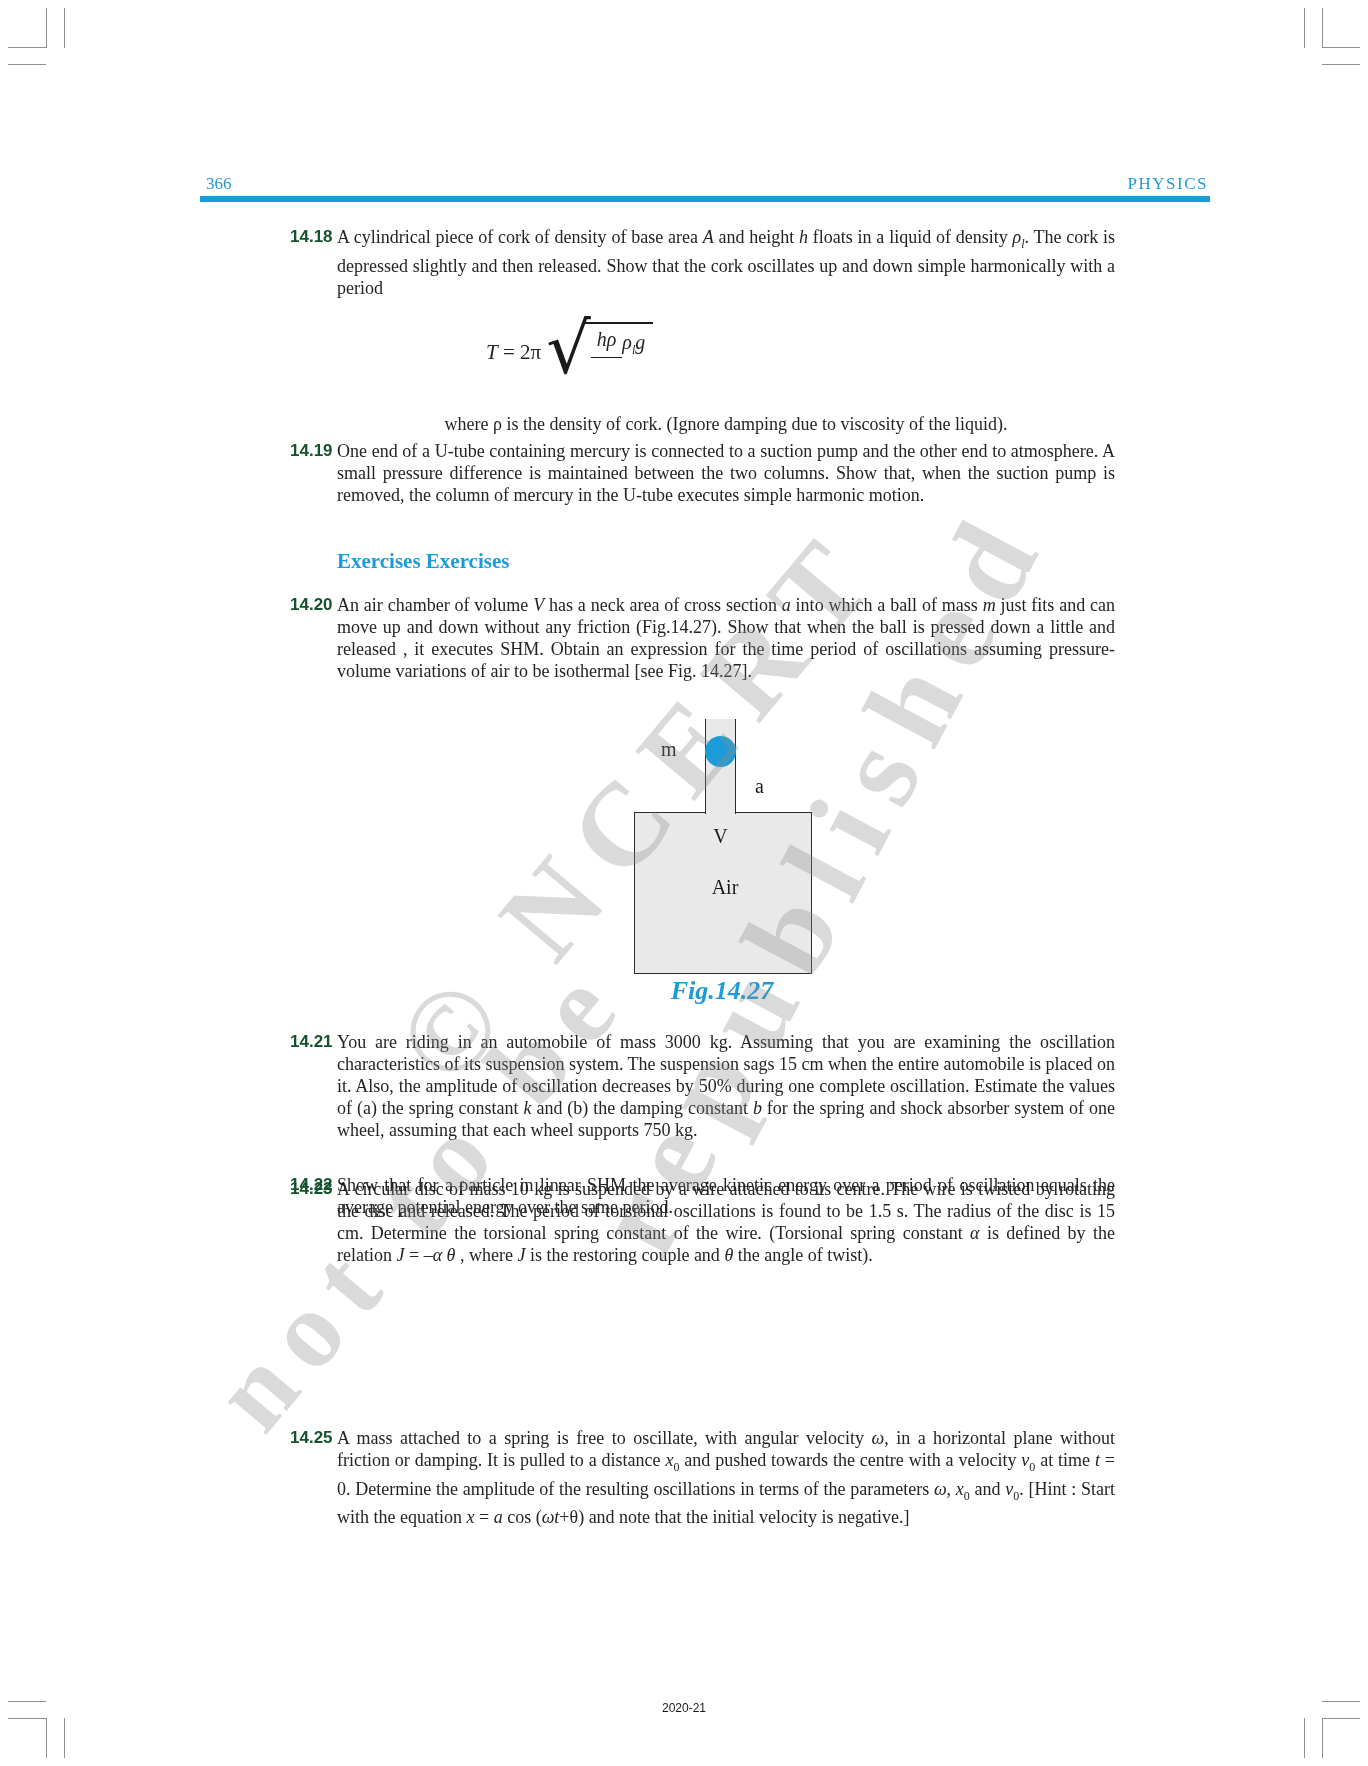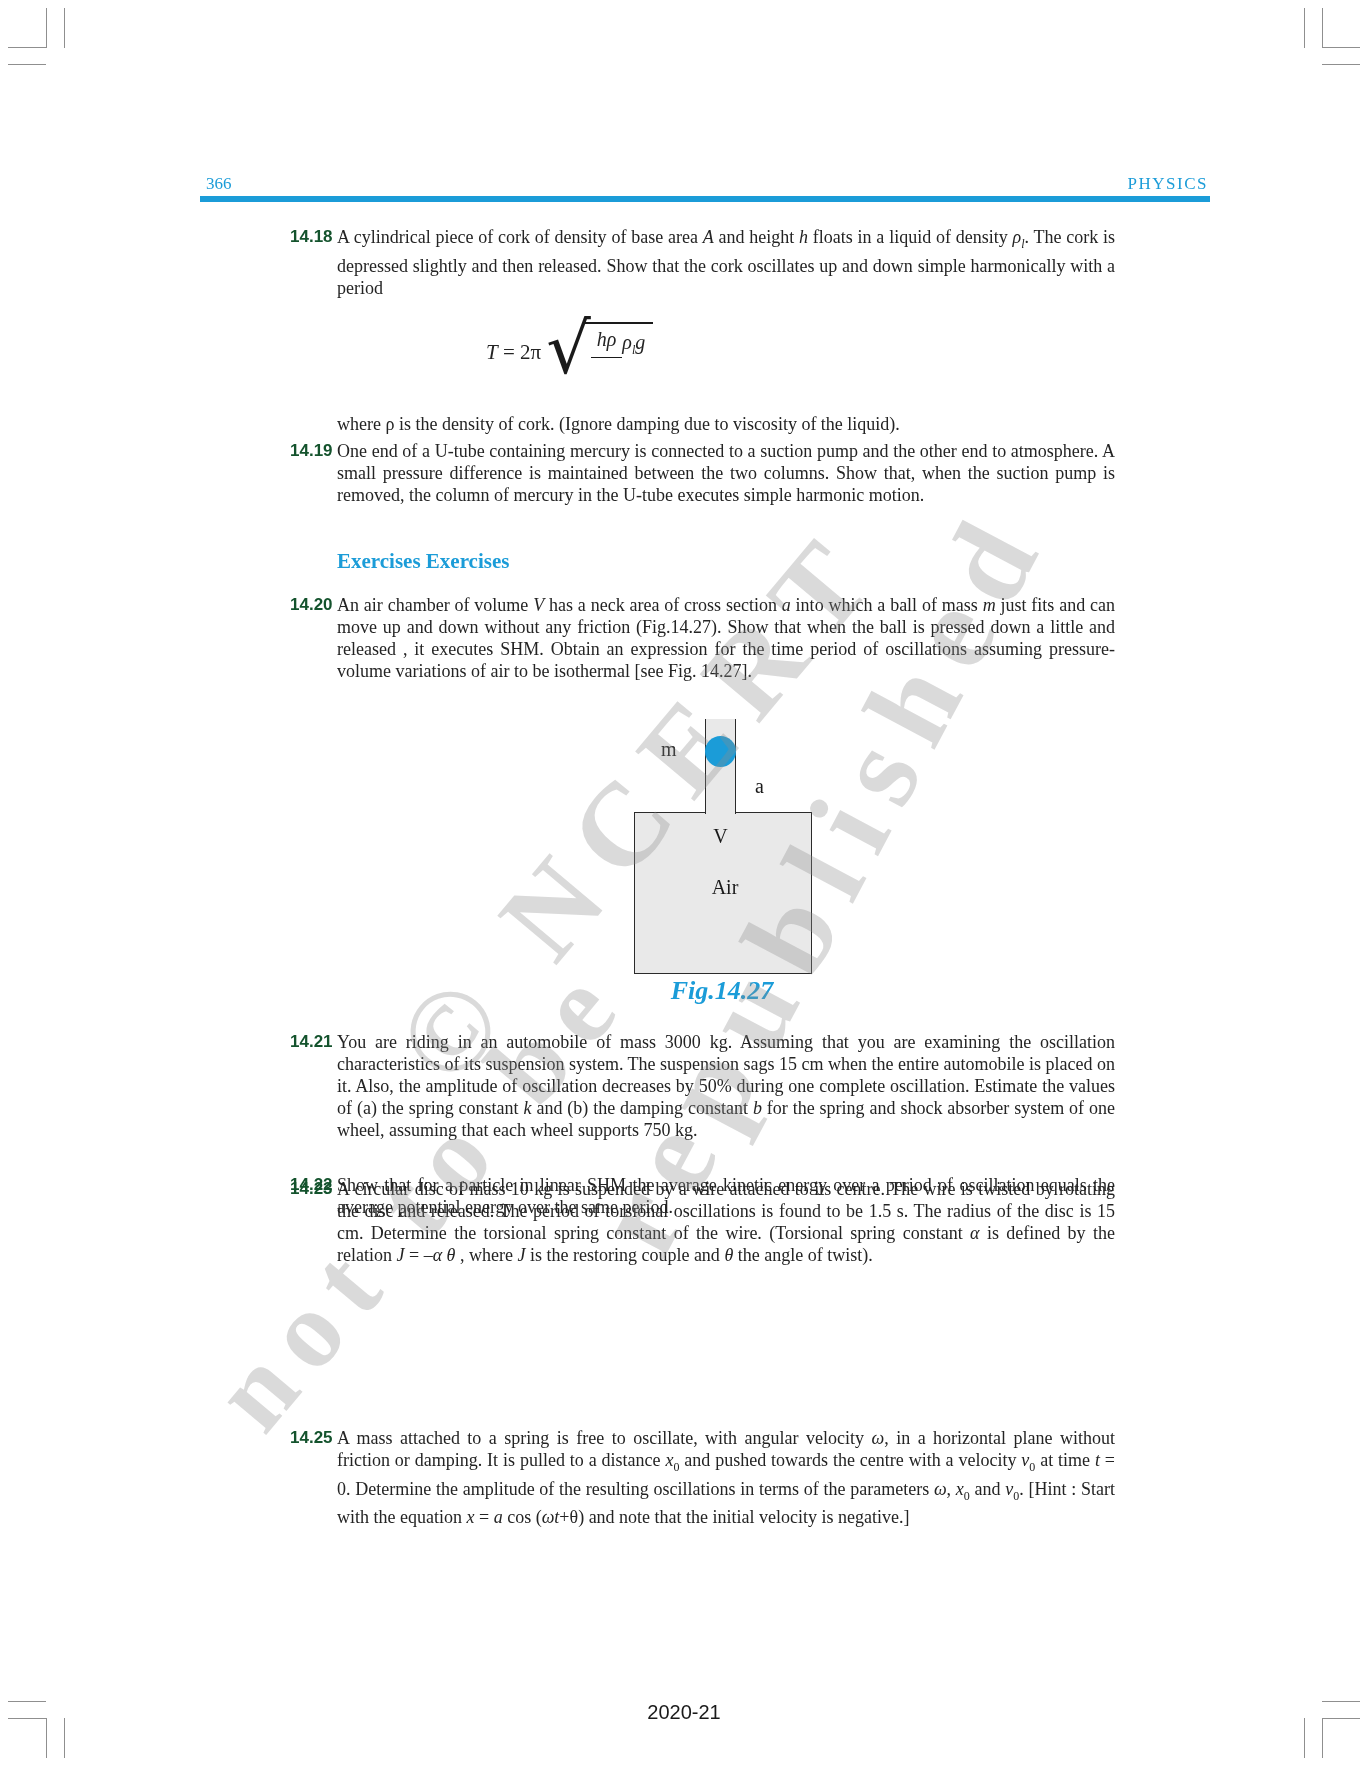--- a/index.html
+++ b/index.html
@@ -15,21 +15,21 @@
   .hdr-rule{position:absolute;left:200px;top:196px;width:1010px;height:6px;background:#1b9cd8;}
 
   
   .prob{position:absolute;left:290px;display:flex;width:830px;}
   .prob .num{width:47px;flex:none;font-family:"Liberation Sans",sans-serif;font-weight:bold;
              font-size:17px;color:#14532d;padding-top:1px;}
   .prob .ptext{width:778px;font-size:18px;line-height:22px;text-align:justify;}
   .ptext i{font-style:italic;}
   sub{font-size:12px;}
 
-  .note{position:absolute;left:337px;top:413px;width:778px;font-size:18px;line-height:22px;}
+  .note{position:absolute;left:337px;top:413px;width:778px;font-size:18px;line-height:22px;text-align:center;}
   .heading{position:absolute;left:337px;top:549px;font-size:21px;font-weight:bold;color:#1b9cd8;}
 
   
   .formula{position:absolute;left:486px;top:322px;display:flex;align-items:center;z-index:2;}
   .f-lhs{font-size:21px;margin-right:5px;white-space:nowrap;}
   .sqrt{display:inline-flex;align-items:flex-start;}
   .rad{font-size:70px;line-height:60px;font-family:"DejaVu Sans",sans-serif;color:#1a1a1a;
        margin-right:-6px;transform:translateY(-3px);}
   .radbody{display:flex;flex-direction:row;border-top:2px solid #1a1a1a;padding:4px 8px 0 6px;}
   .fnum,.fden{font-size:20px;text-align:center;}
@@ -46,21 +46,21 @@
   .fig-lbl{font-size:20px;color:#1a1a1a;}
   .lbl-m{left:393px;top:98px;}
   .lbl-a{left:487px;top:135px;}
   .lbl-V{left:430px;top:185px;width:45px;text-align:center;}
   .lbl-air{left:427px;top:236px;width:60px;text-align:center;}
   .fig-caption{left:354px;top:336px;width:200px;text-align:center;color:#1b9cd8;
                font-weight:bold;font-style:italic;font-size:26px;}
 
   
   .footer{position:absolute;left:0;top:1701px;width:100%;text-align:center;
-          font-family:"Liberation Sans",sans-serif;font-size:20px;color:#1a1a1a;}
+          font-family:"Liberation Sans",sans-serif;font-size:12px;color:#1a1a1a;}
 
   
   .wm{position:absolute;color:rgba(140,140,140,0.32);font-weight:bold;white-space:nowrap;
       pointer-events:none;z-index:6;font-family:"Liberation Serif",serif;}
   .wm1{left:640px;top:805px;font-size:118px;letter-spacing:22px;
        transform:translate(-50%,-50%) rotate(-50deg);}
   .wm2{left:420px;top:1195px;font-size:110px;letter-spacing:18px;
        transform:translate(-50%,-50%) rotate(-50deg);}
   .wm3{left:820px;top:880px;font-size:120px;letter-spacing:20px;
        transform:translate(-50%,-50%) rotate(-62deg);}

